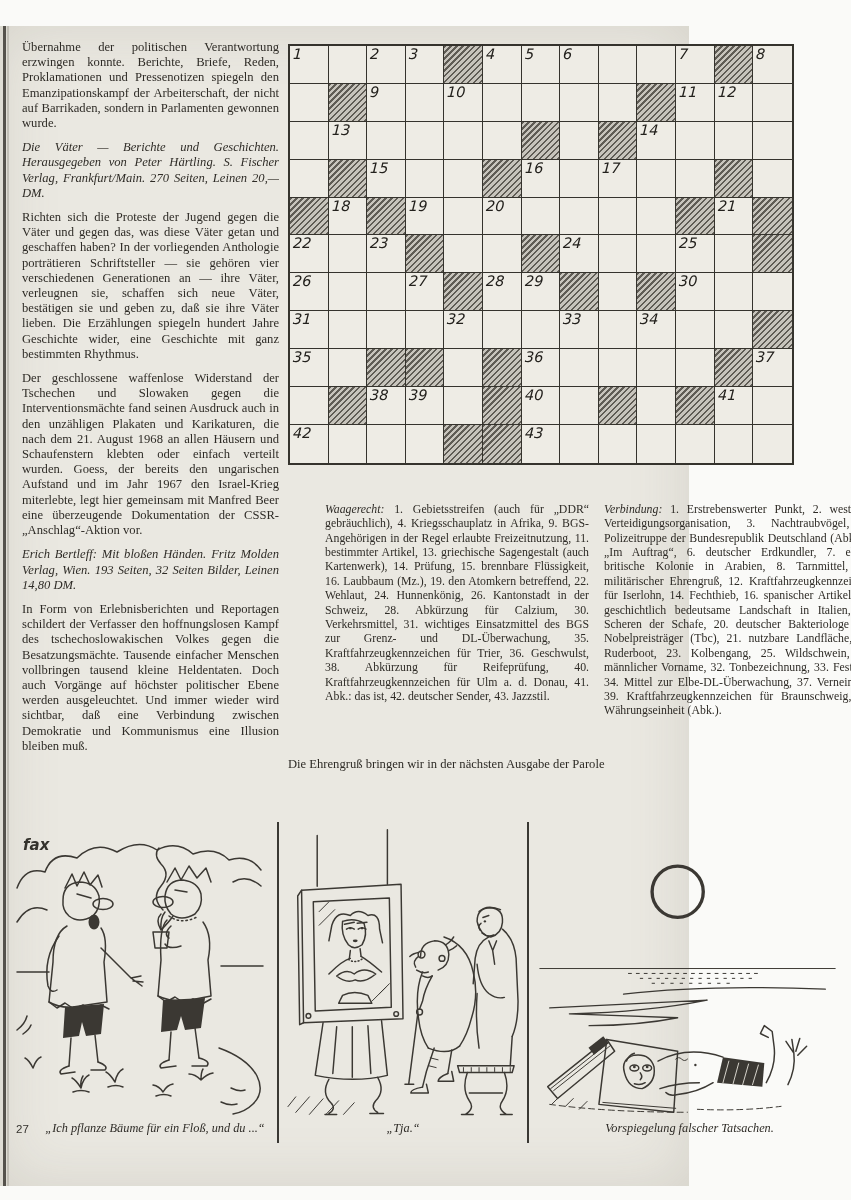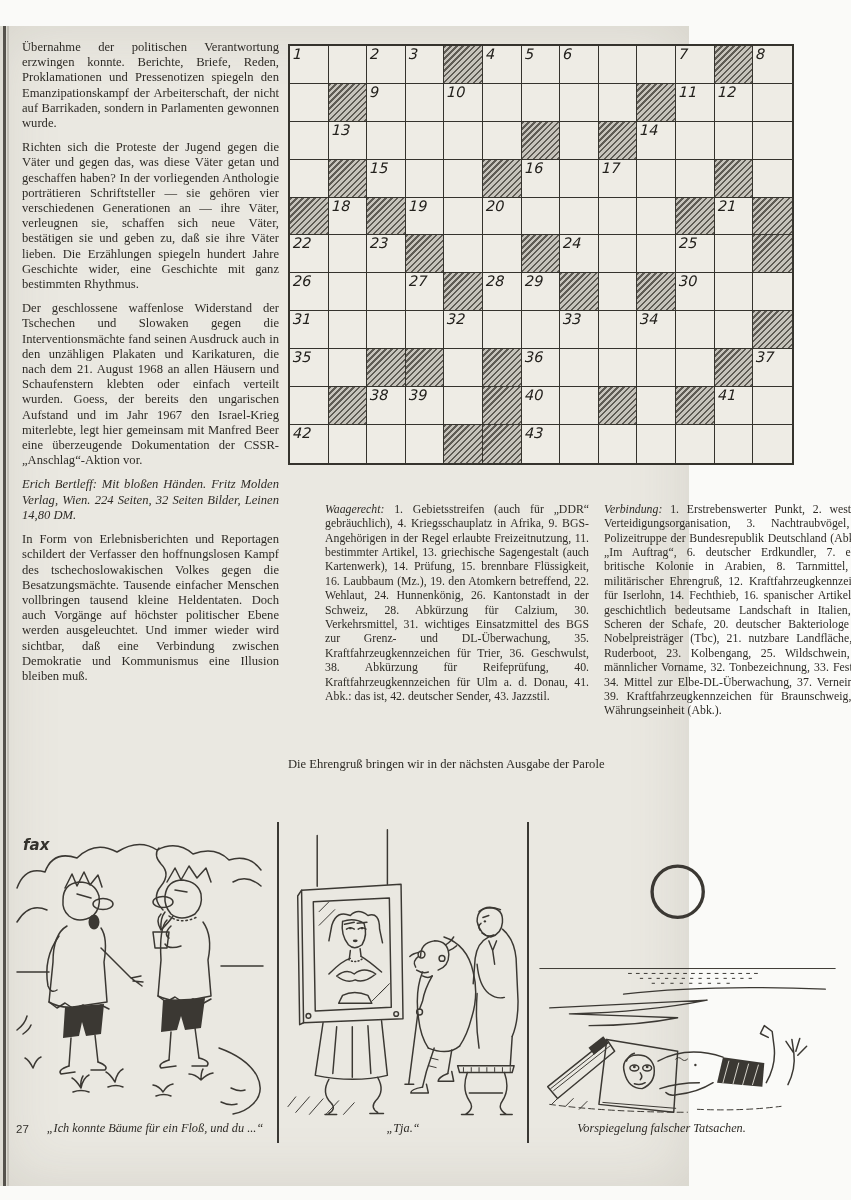--- a/index.html
+++ b/index.html
@@ -41,42 +41,43 @@
   .clue-col.down{width:270px;}
   .clue-lead{font-style:italic;}
   .solution-note{position:absolute;left:288px;top:731px;width:420px;font-size:12.6px;}
 
   
   .divider{position:absolute;top:796px;width:1.7px;height:321px;background:#3a3833;}
   .divider.d1{left:277px;} .divider.d2{left:527px;}
   .cartoon{position:absolute;}
   .c1{left:12px;top:804px;} .c2{left:286px;top:798px;} .c3{left:530px;top:796px;}
   .caption{position:absolute;top:1095px;font-style:italic;font-size:12.3px;text-align:center;}
-  .cap1{left:36px;width:238px;} .cap2{left:278px;width:250px;} .cap3{left:500px;width:323px;}
+  .cap1{left:36px;width:238px;} .cap2{left:278px;width:250px;} .cap3{left:528px;width:323px;}
   .page-num{position:absolute;left:16px;top:1097px;font-size:11.5px;font-family:"Liberation Sans",sans-serif;color:#34322d;}
 
   svg{display:block;}
   .stroke{stroke:#3b3833;fill:none;stroke-width:1.5;stroke-linecap:round;stroke-linejoin:round;}
   .thin{stroke-width:1px;}
   .fillink{fill:#3b3833;stroke:none;}
   .sig{font-family:"DejaVu Sans",sans-serif;font-style:italic;font-weight:bold;font-size:15px;fill:#34322d;}
 </style>
 </head>
 <body>
 
 <div class="page">
   <div class="paper">
     <div class="scan-line"></div>
     <div class="scan-line2"></div>
 
     <div class="left-col" id="paras">
         <p class="para normal">Übernahme der politischen Verantwortung erzwingen konnte. Berichte, Briefe, Reden, Proklamationen und Pressenotizen spiegeln den Emanzipationskampf der Arbeiterschaft, der nicht auf Barrikaden, sondern in Parlamenten gewonnen wurde.</p>
+        <p class="para italic">Die Väter — Berichte und Geschichten. Herausgegeben von Peter Härtling. S. Fischer Verlag, Frankfurt/Main. 270 Seiten, Leinen 20,— DM.</p>
         <p class="para normal">Richten sich die Proteste der Jugend gegen die Väter und gegen das, was diese Väter getan und geschaffen haben? In der vorliegenden Anthologie porträtieren Schriftsteller — sie gehören vier verschiedenen Generationen an — ihre Väter, verleugnen sie, schaffen sich neue Väter, bestätigen sie und geben zu, daß sie ihre Väter lieben. Die Erzählungen spiegeln hundert Jahre Geschichte wider, eine Geschichte mit ganz bestimmten Rhythmus.</p>
         <p class="para normal">Der geschlossene waffenlose Widerstand der Tschechen und Slowaken gegen die Interventionsmächte fand seinen Ausdruck auch in den unzähligen Plakaten und Karikaturen, die nach dem 21. August 1968 an allen Häusern und Schaufenstern klebten oder einfach verteilt wurden. Goess, der bereits den ungarischen Aufstand und im Jahr 1967 den Israel-Krieg miterlebte, legt hier gemeinsam mit Manfred Beer eine überzeugende Dokumentation der CSSR-„Anschlag“-Aktion vor.</p>
-        <p class="para italic">Erich Bertleff: Mit bloßen Händen. Fritz Molden Verlag, Wien. 224 Seiten, 32 Seiten Bilder, Leinen 14,80 DM.</p>
+        <p class="para italic">Erich Bertleff: Mit bloßen Händen. Fritz Molden Verlag, Wien. 193 Seiten, 32 Seiten Bilder, Leinen 14,80 DM.</p>
         <p class="para normal">In Form von Erlebnisberichten und Reportagen schildert der Verfasser den hoffnungslosen Kampf des tschechoslowakischen Volkes gegen die Besatzungsmächte. Tausende einfacher Menschen vollbringen tausend kleine Heldentaten. Doch auch Vorgänge auf höchster politischer Ebene werden ausgeleuchtet. Und immer wieder wird sichtbar, daß eine Verbindung zwischen Demokratie und Kommunismus eine Illusion bleiben muß.</p>
       </div>
 
     <div class="xgrid" id="grid">
         <div class="xcell">
           <span class="num">1</span>
         </div>
         <div class="xcell"></div>
         <div class="xcell">
           <span class="num">2</span>
@@ -467,18 +468,18 @@
         <path d="M240 262 Q250 244 248 226 L246 210 L238 204 L234 212 L242 216"></path>
         <path d="M262 264 Q270 248 268 232 L260 220 M268 232 l-2 -14 M270 230 l4 -13 M272 234 l9 -9"></path>
         <path d="M186 262 Q170 272 150 274 Q142 276 138 272"></path>
       </g>
       <g class="stroke thin">
         <path d="M20 284 q60 8 140 8 M170 289 q45 2 85 -3" stroke-dasharray="6 4"></path>
         <path d="M30 276 l-8 8 M44 278 l-8 8 M58 281 l-8 8"></path>
       </g>
     </svg>
 
-    <div class="caption cap1">„Ich konnte Bäume für ein Floß, und du ...“</div>
+    <div class="caption cap1">„Ich pflanze Bäume für ein Floß, und du ...“</div>
     <div class="caption cap2">„Tja.“</div>
     <div class="caption cap3">Vorspiegelung falscher Tatsachen.</div>
     <div class="page-num">27</div>
   </div>
 </div>
 
 </body></html>

